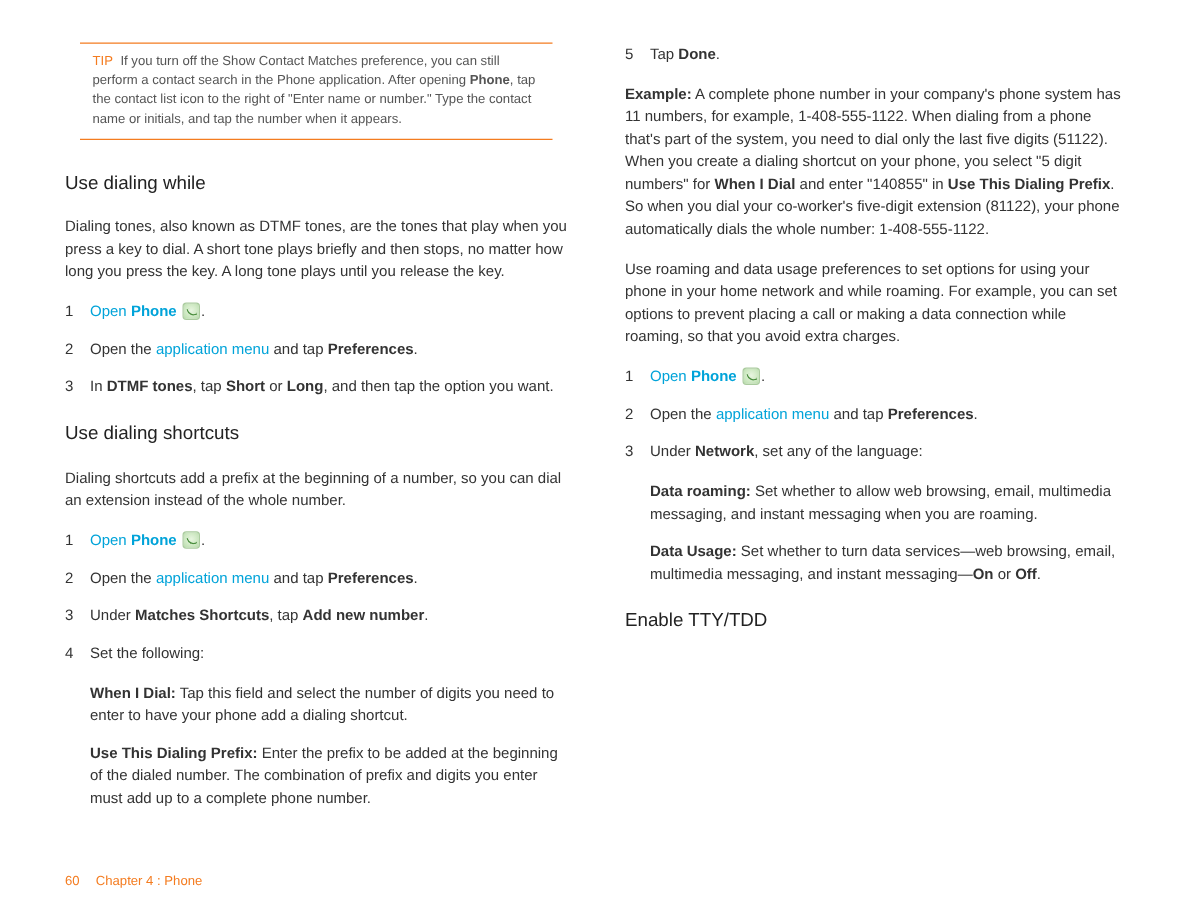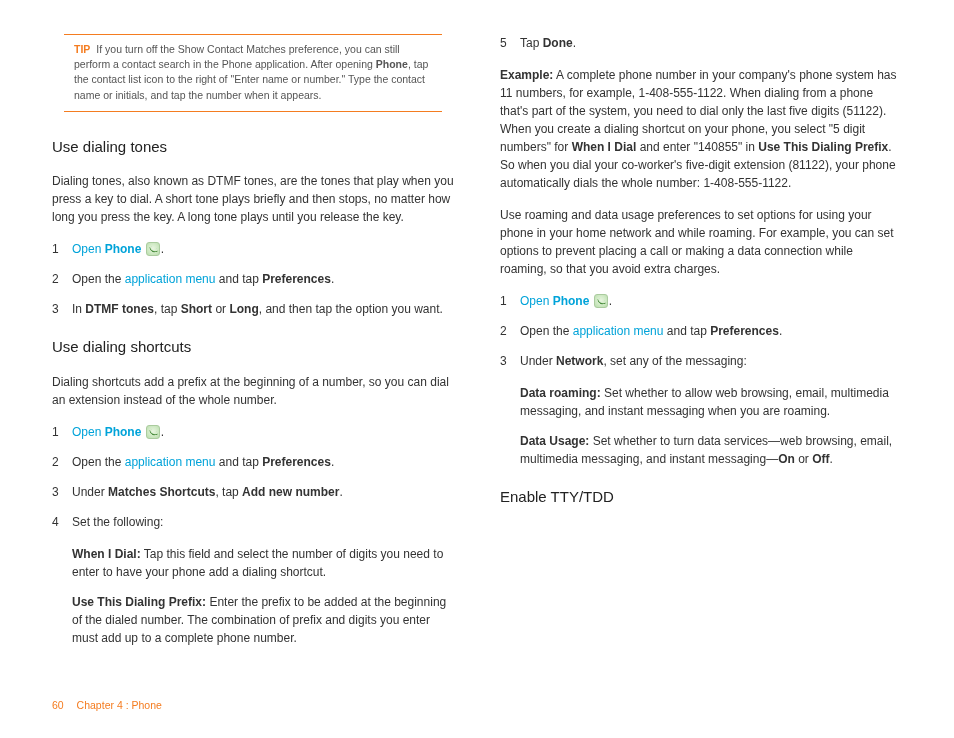--- a/index.html
+++ b/index.html
@@ -18,21 +18,21 @@
   .col { flex: 1; min-width: 0; }
   .tip-box {
     border-top: 1px solid #f47c20;
     border-bottom: 1px solid #f47c20;
     padding: 7px 10px 8px 10px;
     margin: 0 12px 24px 12px;
     font-size: 10.5px;
     line-height: 1.45;
     color: #555;
   }
-  .tip-label { font-weight: 700; color: #f47c20; margin-right: 6px; }
+  .tip-label { font-weight: 400; color: #f47c20; margin-right: 6px; }
   h2 {
     font-size: 15px;
     font-weight: 400;
     color: #222;
     margin: 18px 0 14px 0;
   }
   p { margin: 0 0 14px 0; color: #333; font-size: 12px; }
   .steps { list-style: none; padding: 0; margin: 0 0 14px 0; }
   .steps > li { display: flex; align-items: flex-start; margin-bottom: 12px; font-size: 12px; }
   .step-num { min-width: 20px; color: #333; }
@@ -68,21 +68,21 @@
 
 <div class="page-wrap">
 <div class="columns">
 
 <div class="col">
 
   <div class="tip-box">
     <span class="tip-label">TIP</span><span>If you turn off the Show Contact Matches preference, you can still perform a contact search in the Phone application. After opening </span><b>Phone</b><span>, tap the contact list icon to the right of "Enter name or number." Type the contact name or initials, and tap the number when it appears.</span>
   </div>
 
-  <h2>Use dialing tones</h2>
+  <h2>Use dialing while</h2>
   <p>Dialing tones, also known as DTMF tones, are the tones that play when you press a key to dial. A short tone plays briefly and then stops, no matter how long you press the key. A long tone plays until you release the key.</p>
 
   <ol class="steps">
     <li>
             <span class="step-num">1</span>
       <span class="step-body">
         <span class="link"><span>Open </span><b>Phone</b></span>
         <span class="phone-icon"></span><span>.</span>
       </span>
           </li>
@@ -146,21 +146,21 @@
         <span class="link"><span>Open </span><b>Phone</b></span>
         <span class="phone-icon"></span><span>.</span>
       </span>
           </li>
     <li>
             <span class="step-num">2</span>
       <span class="step-body"><span>Open the </span><span class="link">application menu</span><span> and tap </span><b>Preferences</b><span>.</span></span>
           </li>
     <li>
             <span class="step-num">3</span>
-      <span class="step-body"><span>Under </span><b>Network</b><span>, set any of the messaging:</span></span>
+      <span class="step-body"><span>Under </span><b>Network</b><span>, set any of the language:</span></span>
           </li>
   </ol>
 
   <p class="sub-block"><b>Data roaming:</b><span> Set whether to allow web browsing, email, multimedia messaging, and instant messaging when you are roaming.</span></p>
   <p class="sub-block"><b>Data Usage:</b><span> Set whether to turn data services—web browsing, email, multimedia messaging, and instant messaging—</span><b>On</b><span> or </span><b>Off</b><span>.</span></p>
 
   <h2>Enable TTY/TDD</h2>
 
 </div>
 </div>

